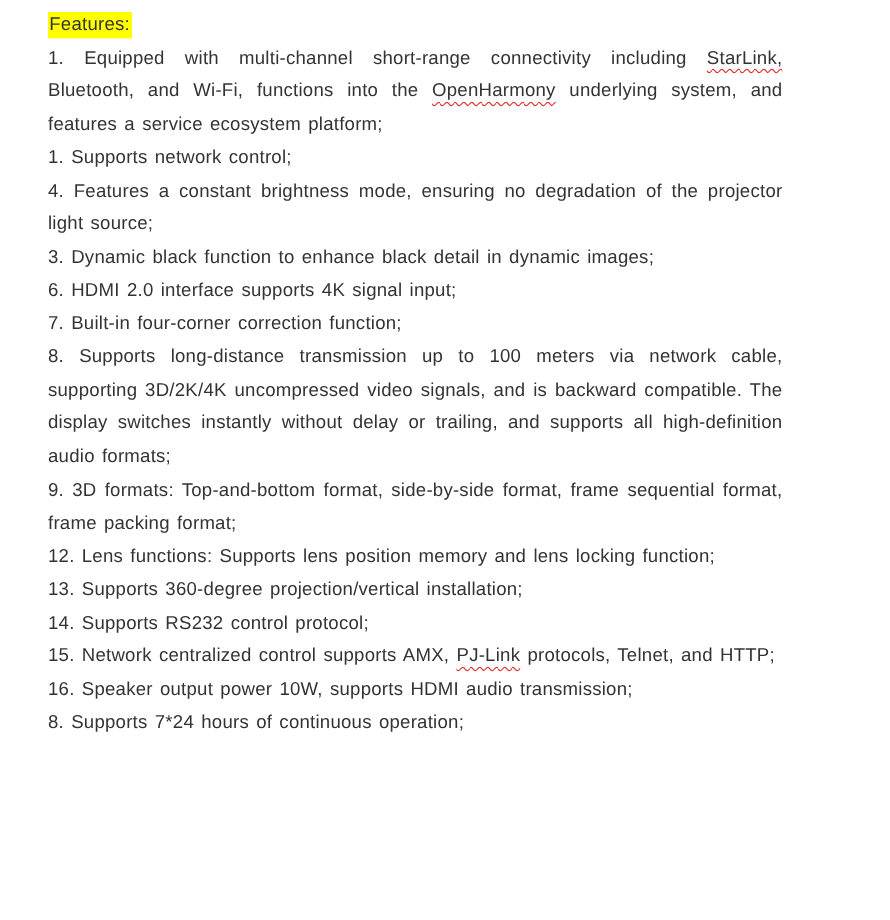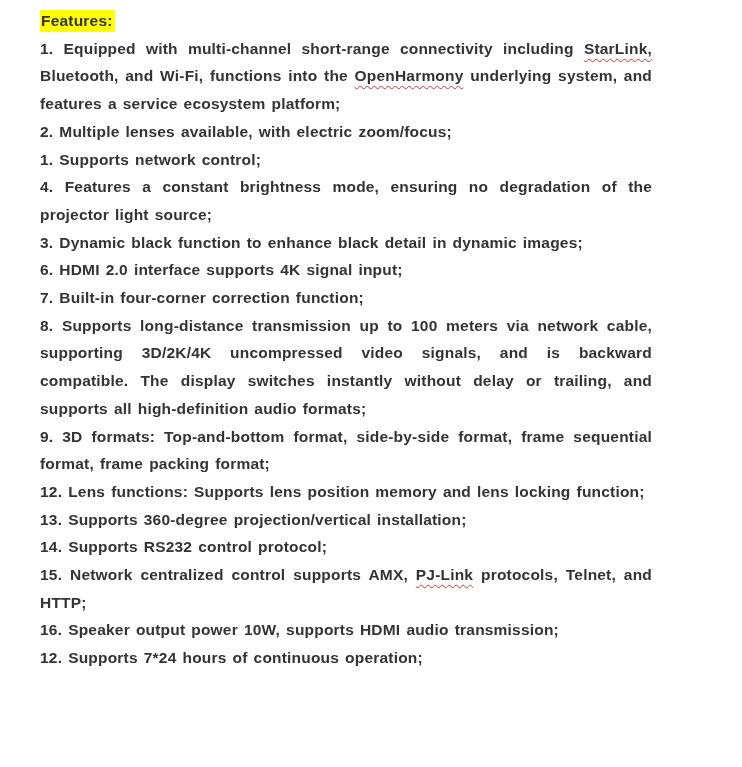--- a/index.html
+++ b/index.html
@@ -21,21 +21,20 @@
   }
   .doc {
     box-sizing: border-box;
     width: 742px;
     padding: 7px 90px 0 40px;
     color: var(--text-color);
     font-size: 15.5px;
     line-height: 27.7px;
     letter-spacing: 0.2px;
     word-spacing: 1.5px;
-    font-weight: bold;
   }
   .para {
     margin: 0;
     padding: 0;
     text-align: justify;
   }
   .heading-para {
     margin: 0;
     padding: 0;
     text-align: left;
@@ -52,28 +51,27 @@
     text-underline-offset: 4px;
   }
 </style>
 </head>
 <body>
 
 <div class="doc">
   <p class="heading-para"><span class="highlight">Features:</span></p>
   <div>
       <p class="para"><span class="">1. Equipped with multi-channel short-range connectivity including </span><span class="spell-error">StarLink,</span><span class=""> Bluetooth, and Wi-Fi, functions into the </span><span class="spell-error">OpenHarmony</span><span class=""> underlying system, and features a service ecosystem platform;</span></p>
-      <p class="para"><span class="">2. Multiple lenses available, with electric zoom/focus;</span></p>
       <p class="para"><span class="">1. Supports network control;</span></p>
       <p class="para"><span class="">4. Features a constant brightness mode, ensuring no degradation of the projector light source;</span></p>
       <p class="para"><span class="">3. Dynamic black function to enhance black detail in dynamic images;</span></p>
       <p class="para"><span class="">6. HDMI 2.0 interface supports 4K signal input;</span></p>
       <p class="para"><span class="">7. Built-in four-corner correction function;</span></p>
       <p class="para"><span class="">8. Supports long-distance transmission up to 100 meters via network cable, supporting 3D/2K/4K uncompressed video signals, and is backward compatible. The display switches instantly without delay or trailing, and supports all high-definition audio formats;</span></p>
       <p class="para"><span class="">9. 3D formats: Top-and-bottom format, side-by-side format, frame sequential format, frame packing format;</span></p>
       <p class="para"><span class="">12. Lens functions: Supports lens position memory and lens locking function;</span></p>
       <p class="para"><span class="">13. Supports 360-degree projection/vertical installation;</span></p>
       <p class="para"><span class="">14. Supports RS232 control protocol;</span></p>
       <p class="para"><span class="">15. Network centralized control supports AMX, </span><span class="spell-error">PJ-Link</span><span class=""> protocols, Telnet, and HTTP;</span></p>
       <p class="para"><span class="">16. Speaker output power 10W, supports HDMI audio transmission;</span></p>
-      <p class="para"><span class="">12. Supports 7*24 hours of continuous operation;</span></p>
+      <p class="para"><span class="">8. Supports 7*24 hours of continuous operation;</span></p>
     </div>
 </div>
 
 </body></html>

